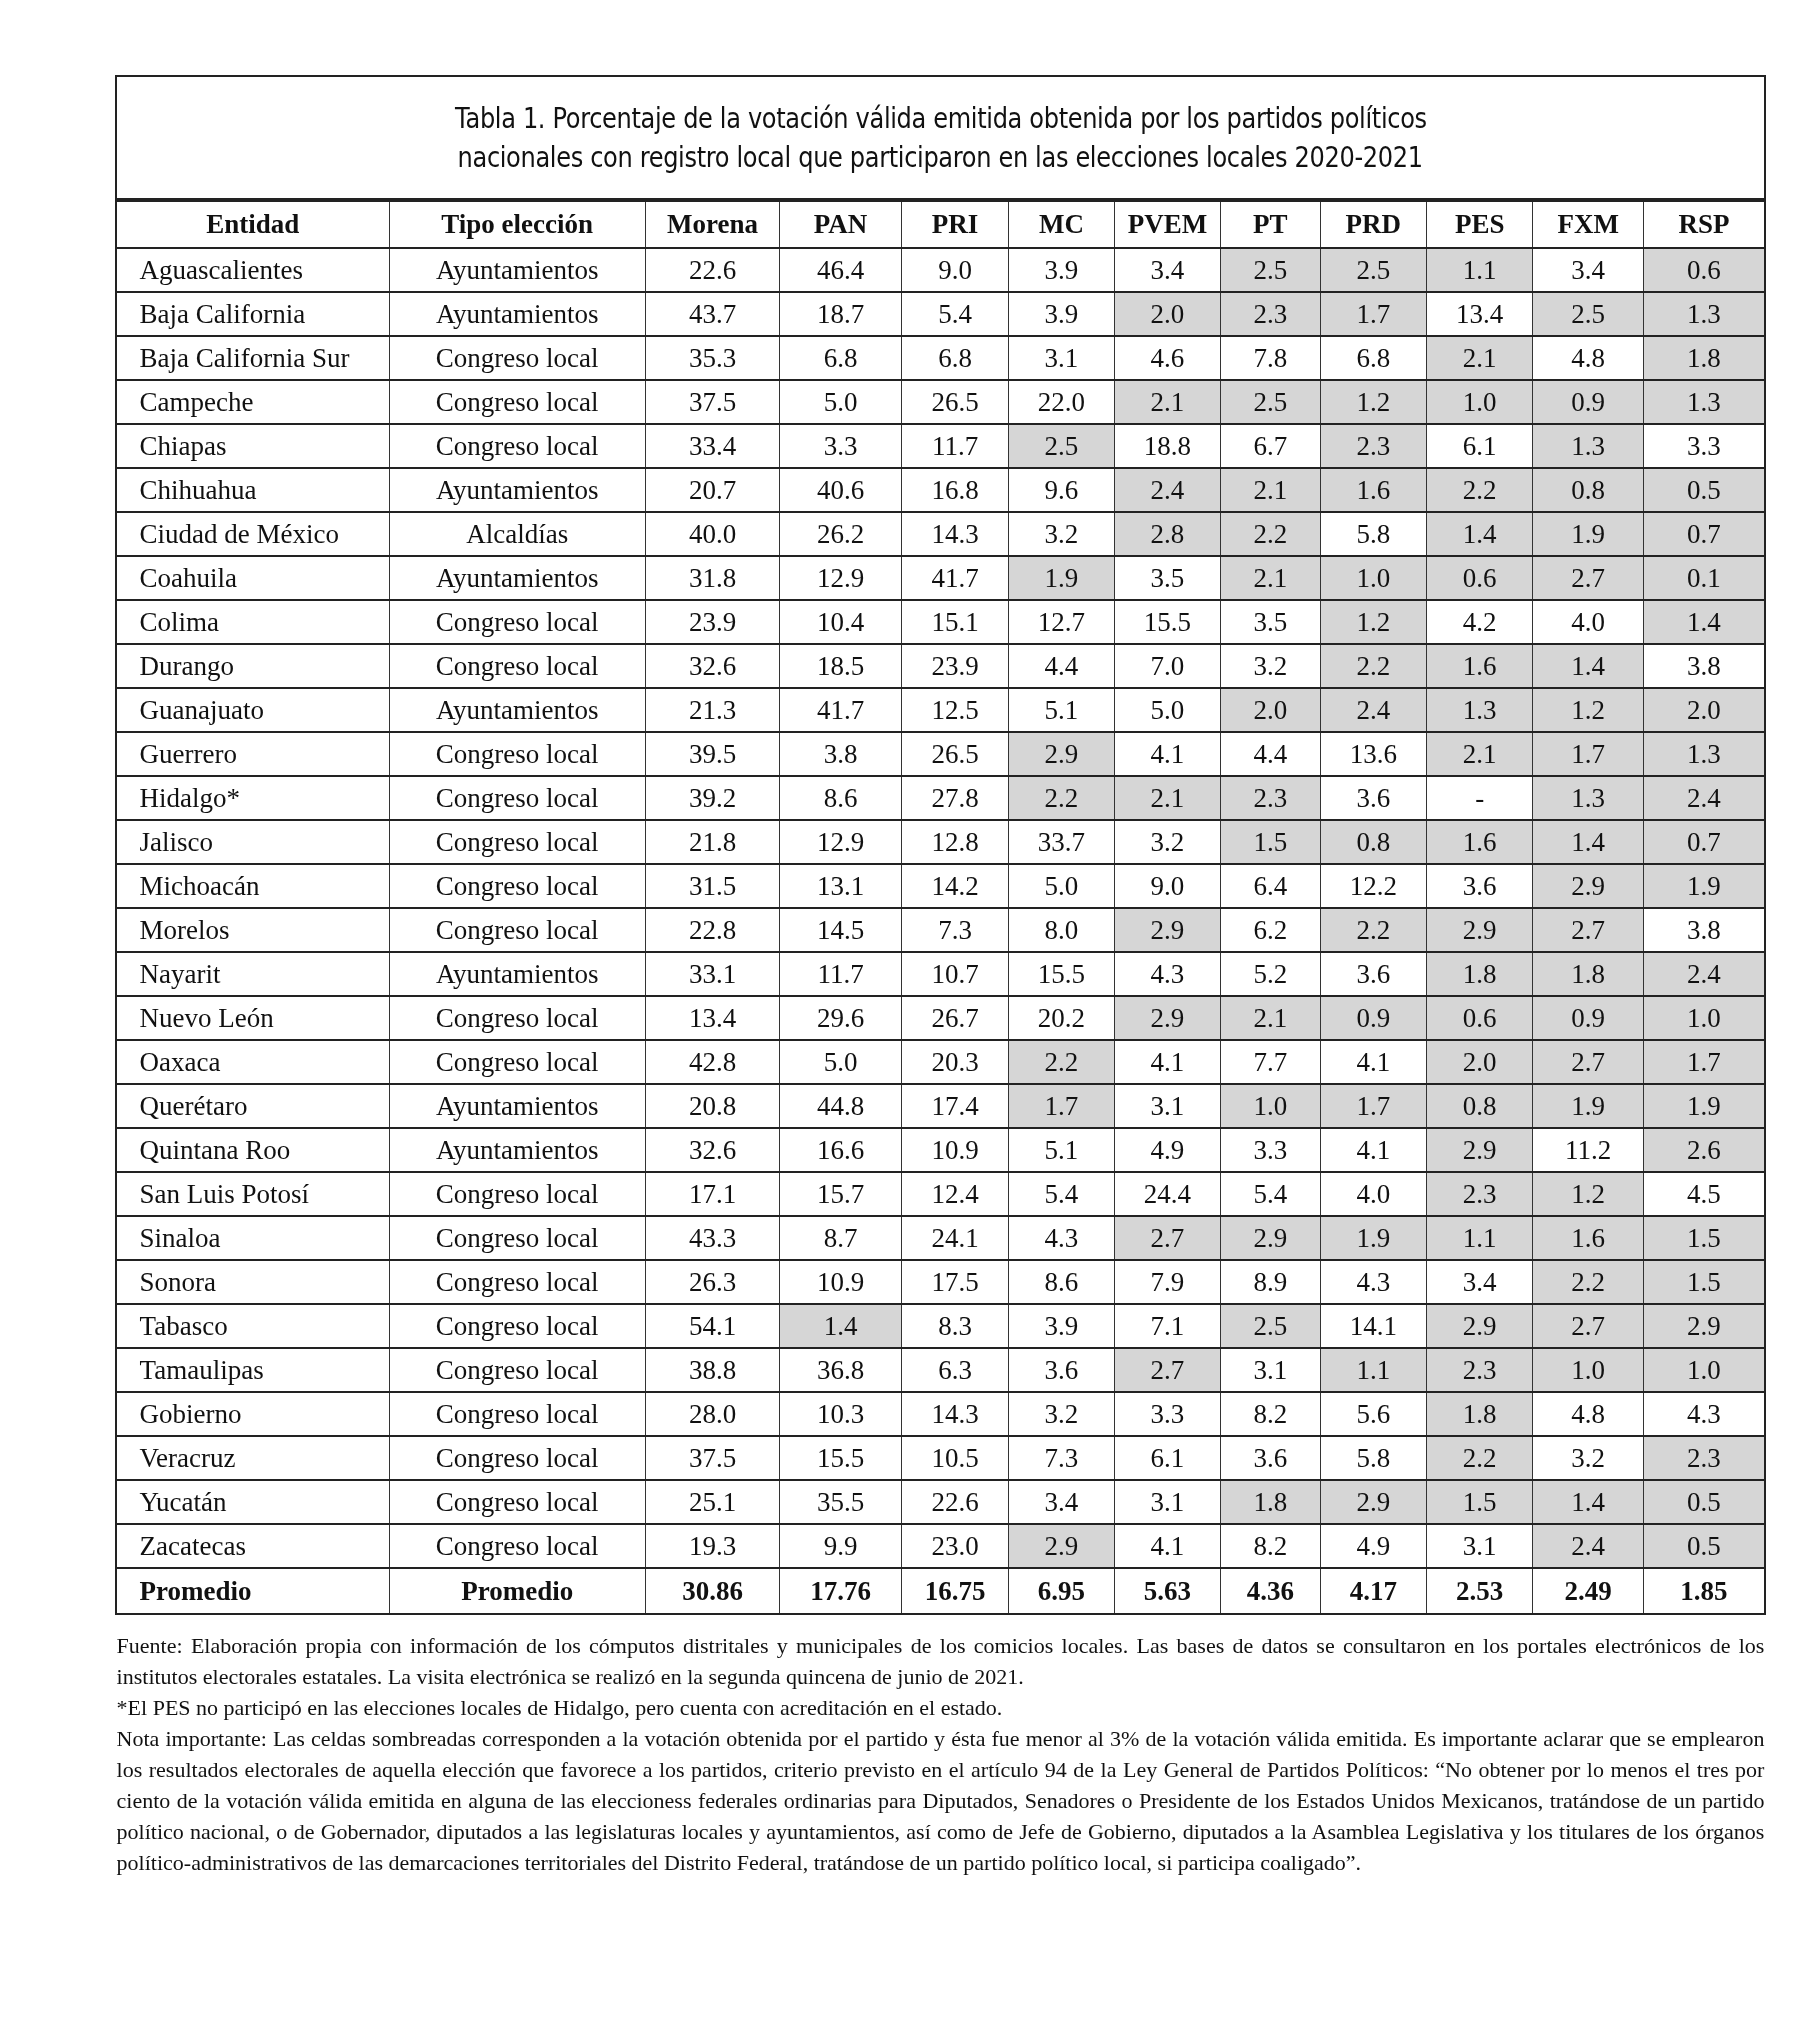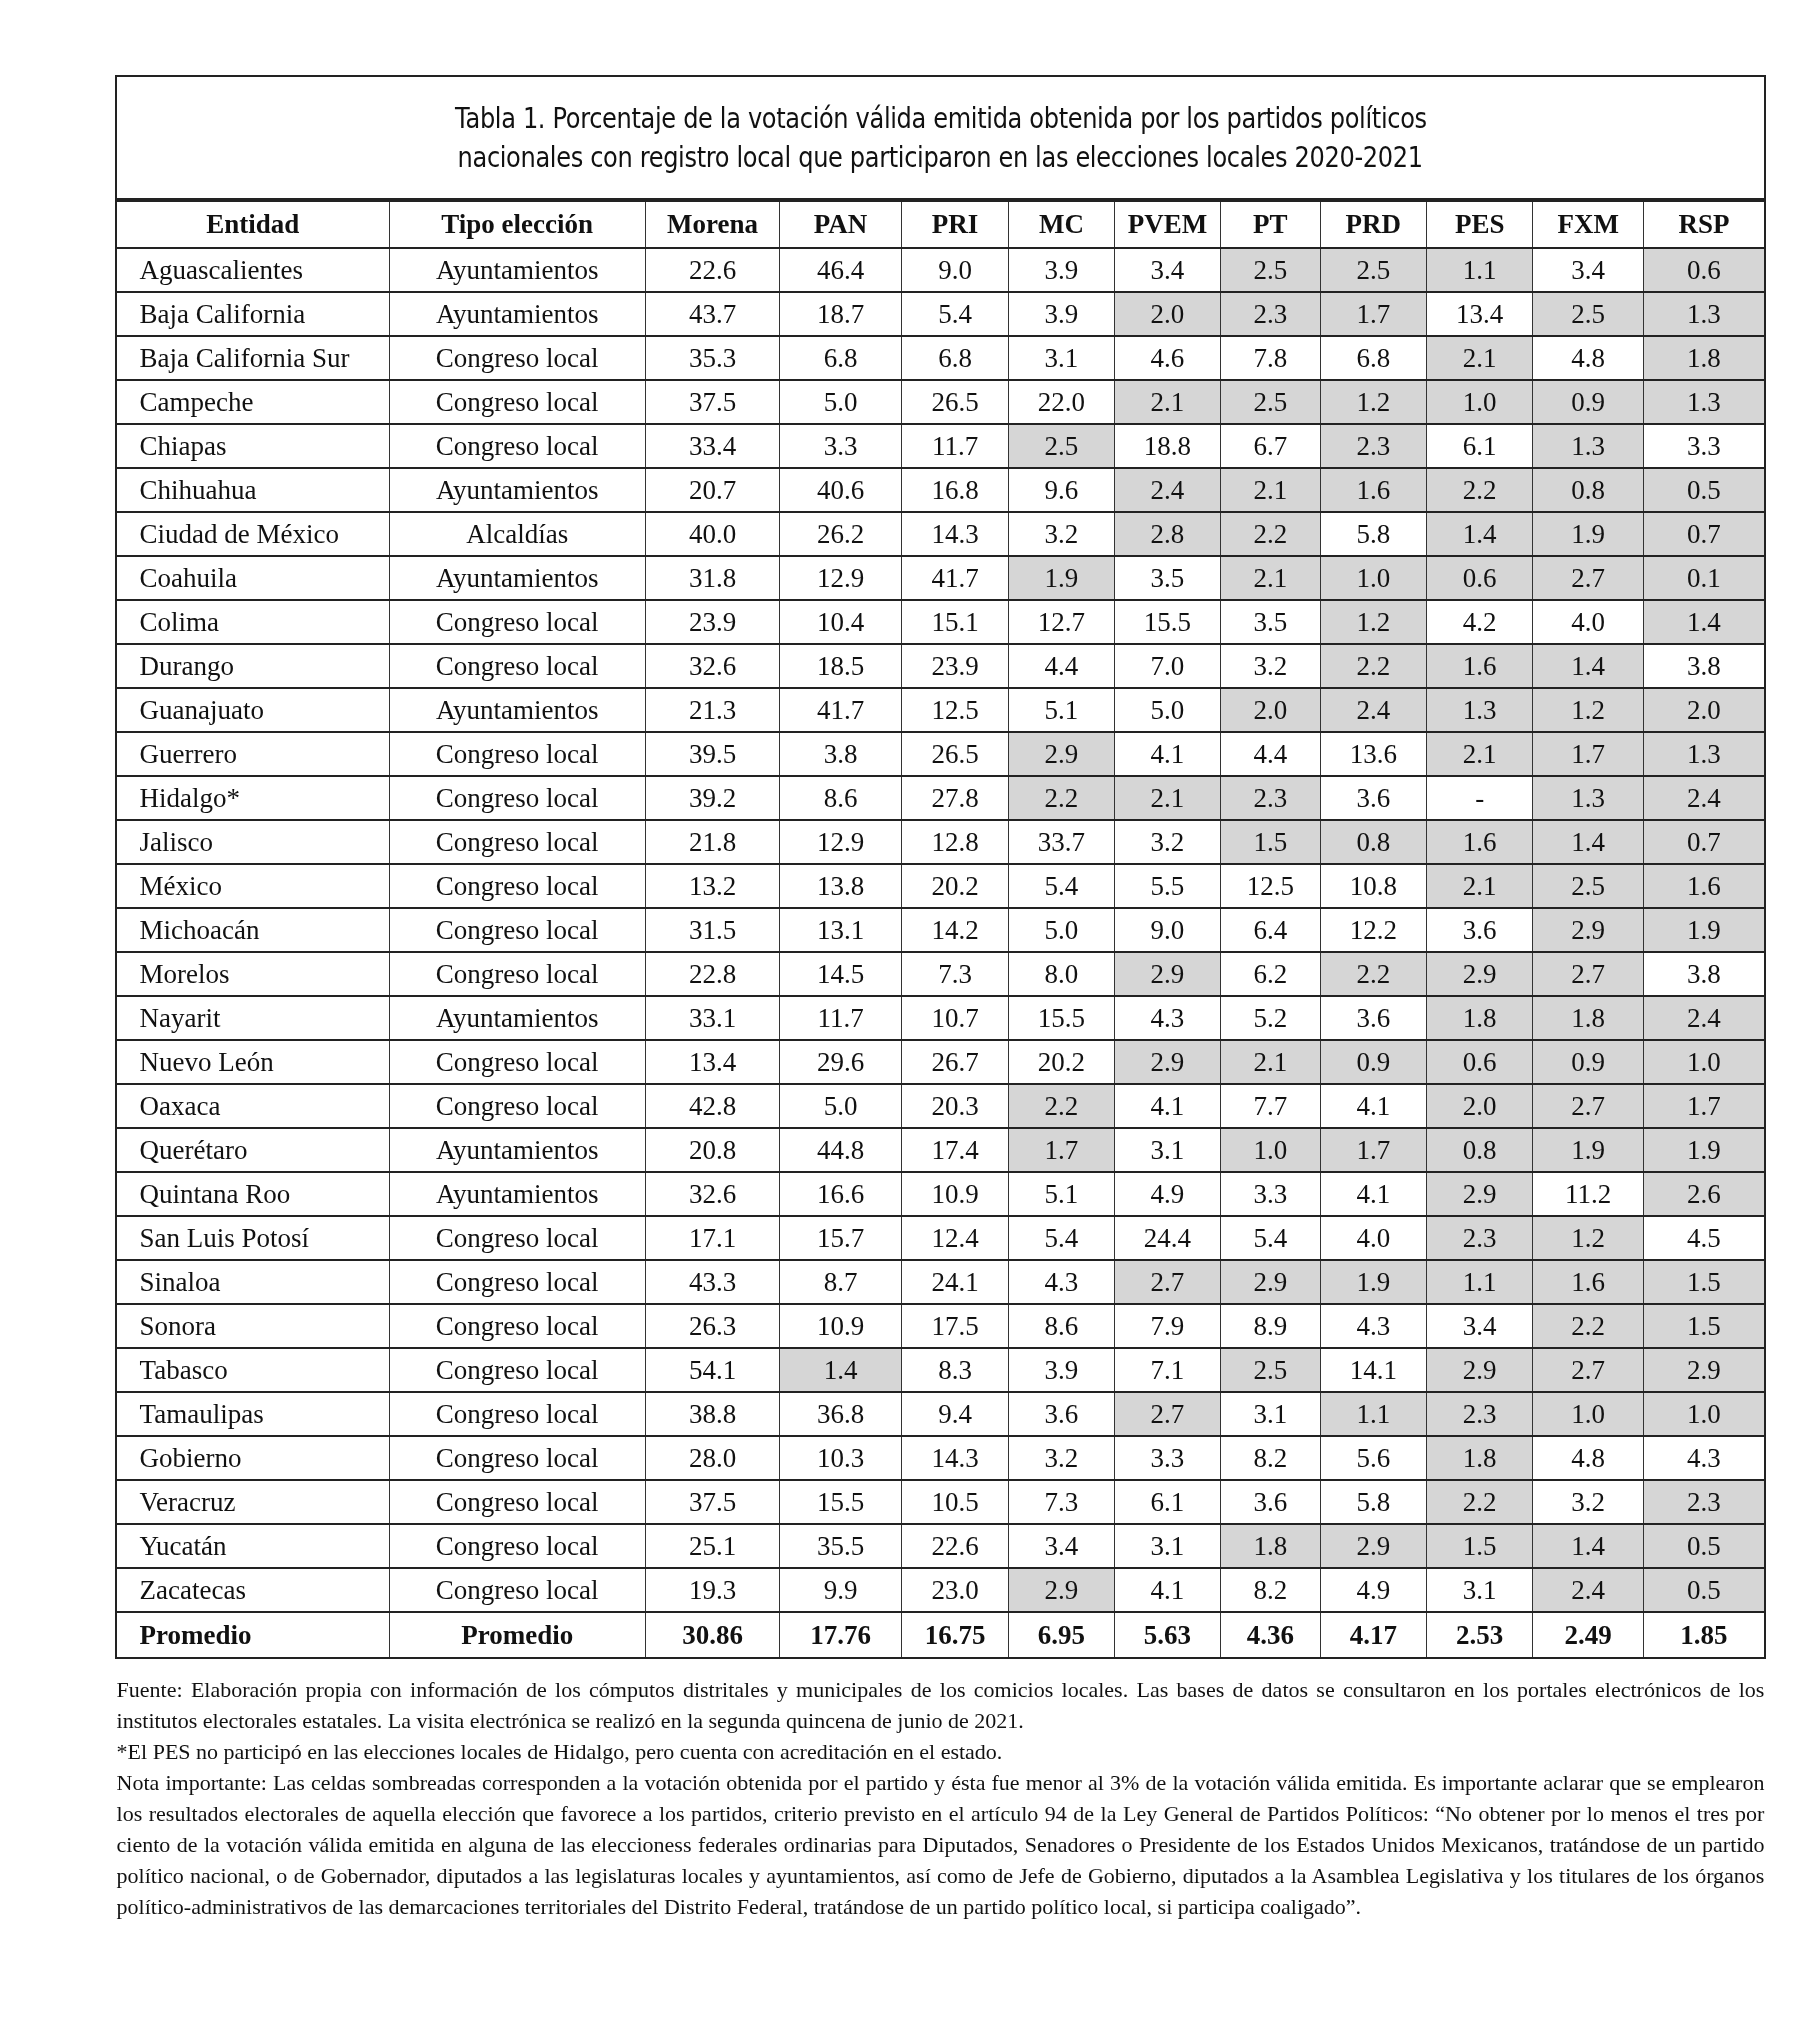--- a/index.html
+++ b/index.html
@@ -265,34 +265,20 @@
           <td>12.8</td>
           <td>33.7</td>
           <td>3.2</td>
           <td class="shade" style="background: rgb(214, 214, 214);">1.5</td>
           <td class="shade" style="background: rgb(214, 214, 214);">0.8</td>
           <td class="shade" style="background: rgb(214, 214, 214);">1.6</td>
           <td class="shade" style="background: rgb(214, 214, 214);">1.4</td>
           <td class="shade" style="background: rgb(214, 214, 214);">0.7</td>
         </tr>
         <tr>
-          <td class="ent">México</td>
-          <td>Congreso local</td>
-          <td>13.2</td>
-          <td>13.8</td>
-          <td>20.2</td>
-          <td>5.4</td>
-          <td>5.5</td>
-          <td>12.5</td>
-          <td>10.8</td>
-          <td class="shade" style="background: rgb(214, 214, 214);">2.1</td>
-          <td class="shade" style="background: rgb(214, 214, 214);">2.5</td>
-          <td class="shade" style="background: rgb(214, 214, 214);">1.6</td>
-        </tr>
-        <tr>
           <td class="ent">Michoacán</td>
           <td>Congreso local</td>
           <td>31.5</td>
           <td>13.1</td>
           <td>14.2</td>
           <td>5.0</td>
           <td>9.0</td>
           <td>6.4</td>
           <td>12.2</td>
           <td>3.6</td>
@@ -437,21 +423,21 @@
           <td>14.1</td>
           <td class="shade" style="background: rgb(214, 214, 214);">2.9</td>
           <td class="shade" style="background: rgb(214, 214, 214);">2.7</td>
           <td class="shade" style="background: rgb(214, 214, 214);">2.9</td>
         </tr>
         <tr>
           <td class="ent">Tamaulipas</td>
           <td>Congreso local</td>
           <td>38.8</td>
           <td>36.8</td>
-          <td>9.4</td>
+          <td>6.3</td>
           <td>3.6</td>
           <td class="shade" style="background: rgb(214, 214, 214);">2.7</td>
           <td>3.1</td>
           <td class="shade" style="background: rgb(214, 214, 214);">1.1</td>
           <td class="shade" style="background: rgb(214, 214, 214);">2.3</td>
           <td class="shade" style="background: rgb(214, 214, 214);">1.0</td>
           <td class="shade" style="background: rgb(214, 214, 214);">1.0</td>
         </tr>
         <tr>
           <td class="ent">Gobierno</td>

